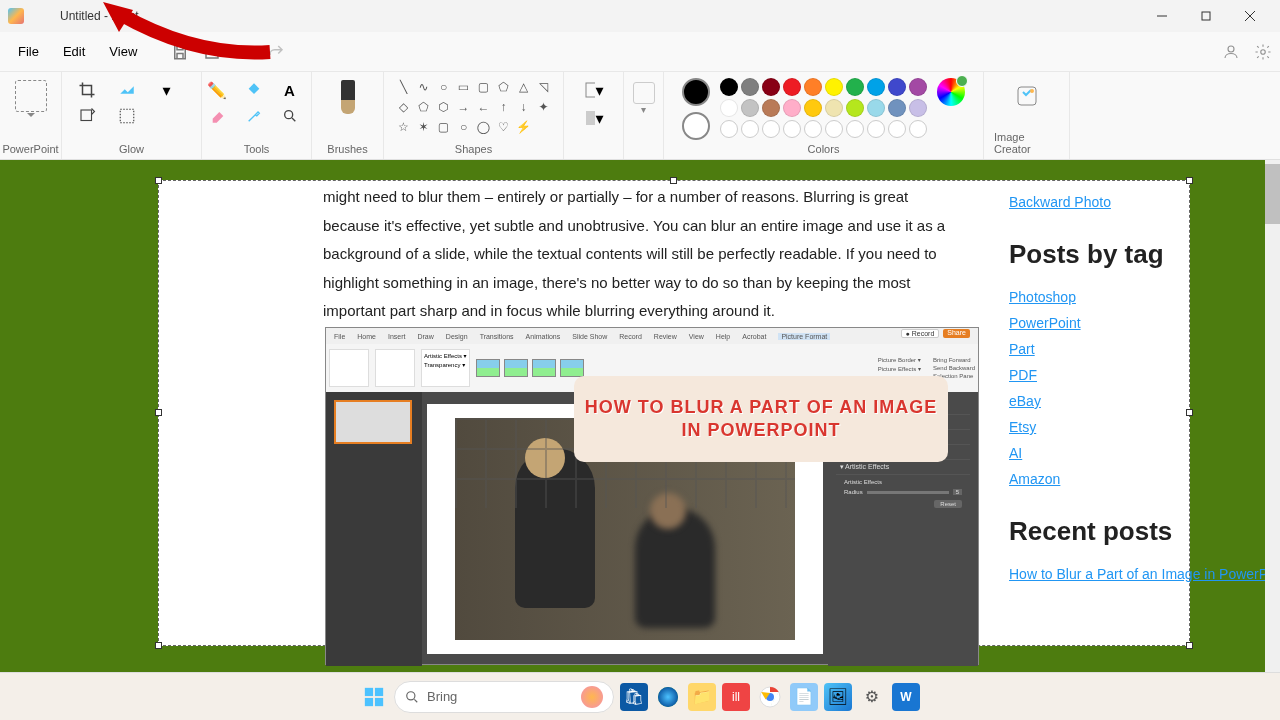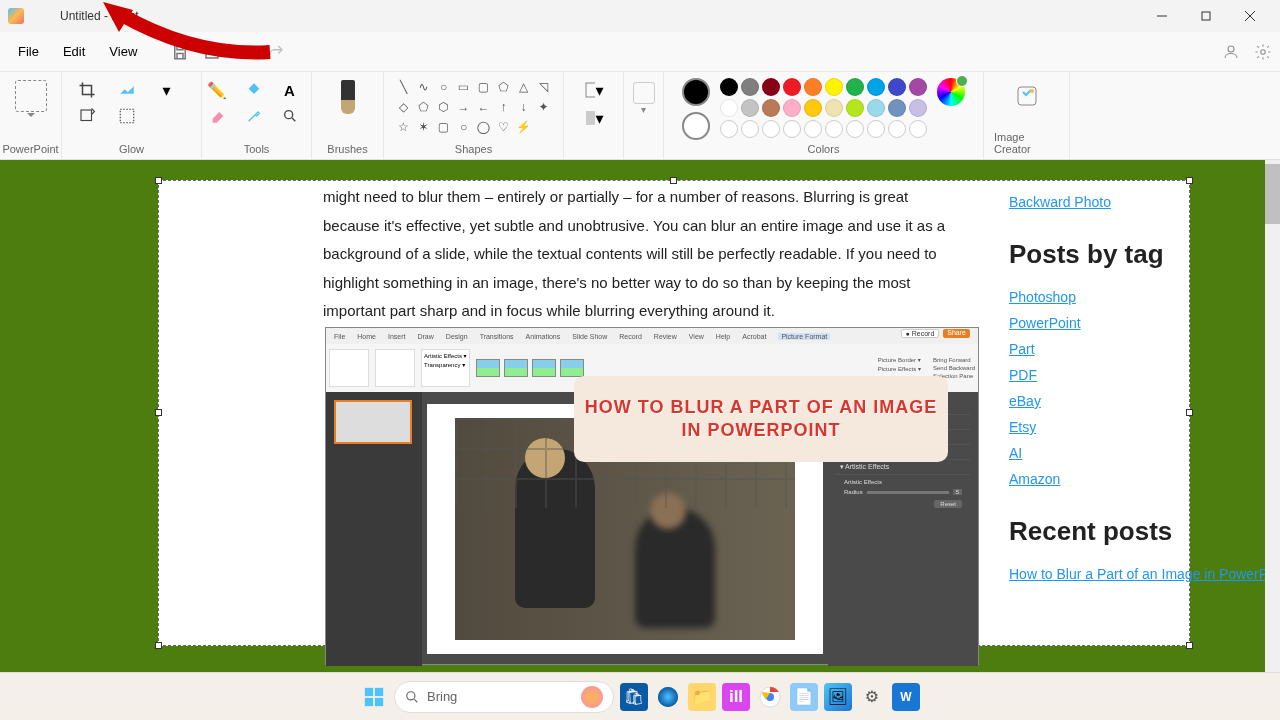--- a/index.html
+++ b/index.html
@@ -449,21 +449,21 @@
         <circle cx="12" cy="12" r="10" fill="url(#eg)"></circle>
         <defs>
           <radialGradient id="eg">
             <stop offset="0" stop-color="#4cc2ff"></stop>
             <stop offset="1" stop-color="#0c59a4"></stop>
           </radialGradient>
         </defs>
       </svg>
     </div>
   <div class="tb-icon" style="background:#ffd76a">📁</div>
-  <div class="tb-icon" style="background:#d946ef;color:#fff;font-size:17px;font-weight:bold">ill</div>
+  <div class="tb-icon" style="background:#ef4444;color:#fff;font-size:12px;font-weight:normal">ill</div>
   <div class="tb-icon">
       <svg width="24" height="24" viewBox="0 0 24 24">
         <circle cx="12" cy="12" r="10" fill="#fff" stroke="#ddd"></circle>
         <circle cx="12" cy="12" r="4" fill="#4285f4"></circle>
         <path d="M12 2a10 10 0 018.7 5H12" fill="#ea4335"></path>
         <path d="M3.3 7l4.3 7.5L12 8" fill="#fbbc05"></path>
         <path d="M12 22l4.3-7.5L20.7 7" fill="#34a853"></path>
       </svg>
     </div>
   <div class="tb-icon" style="background:#90caf9">📄</div>

